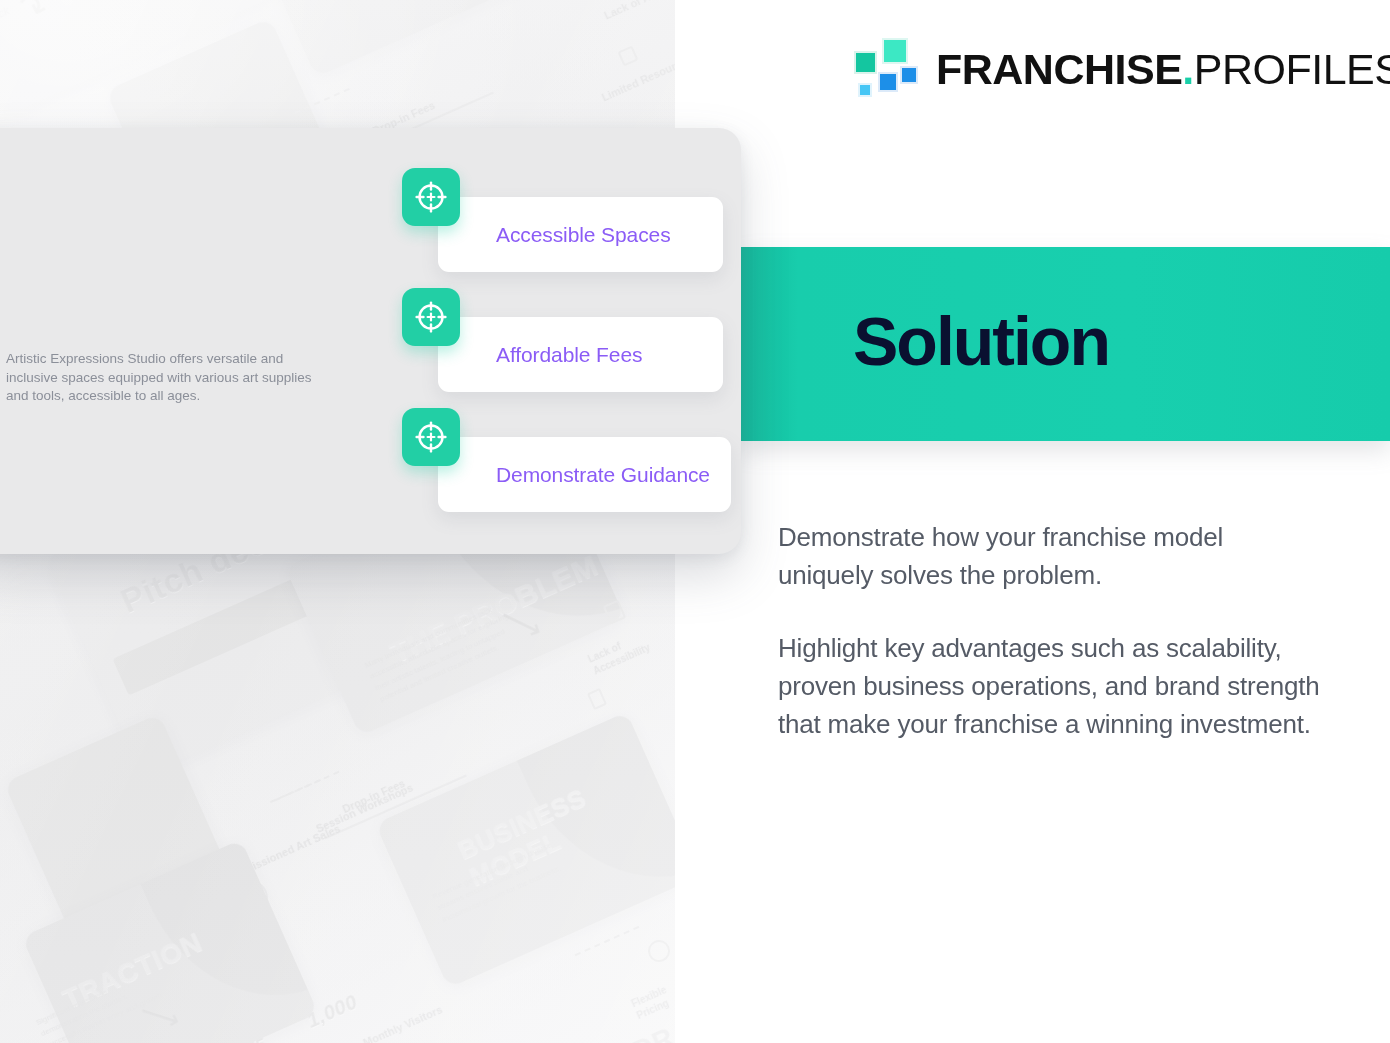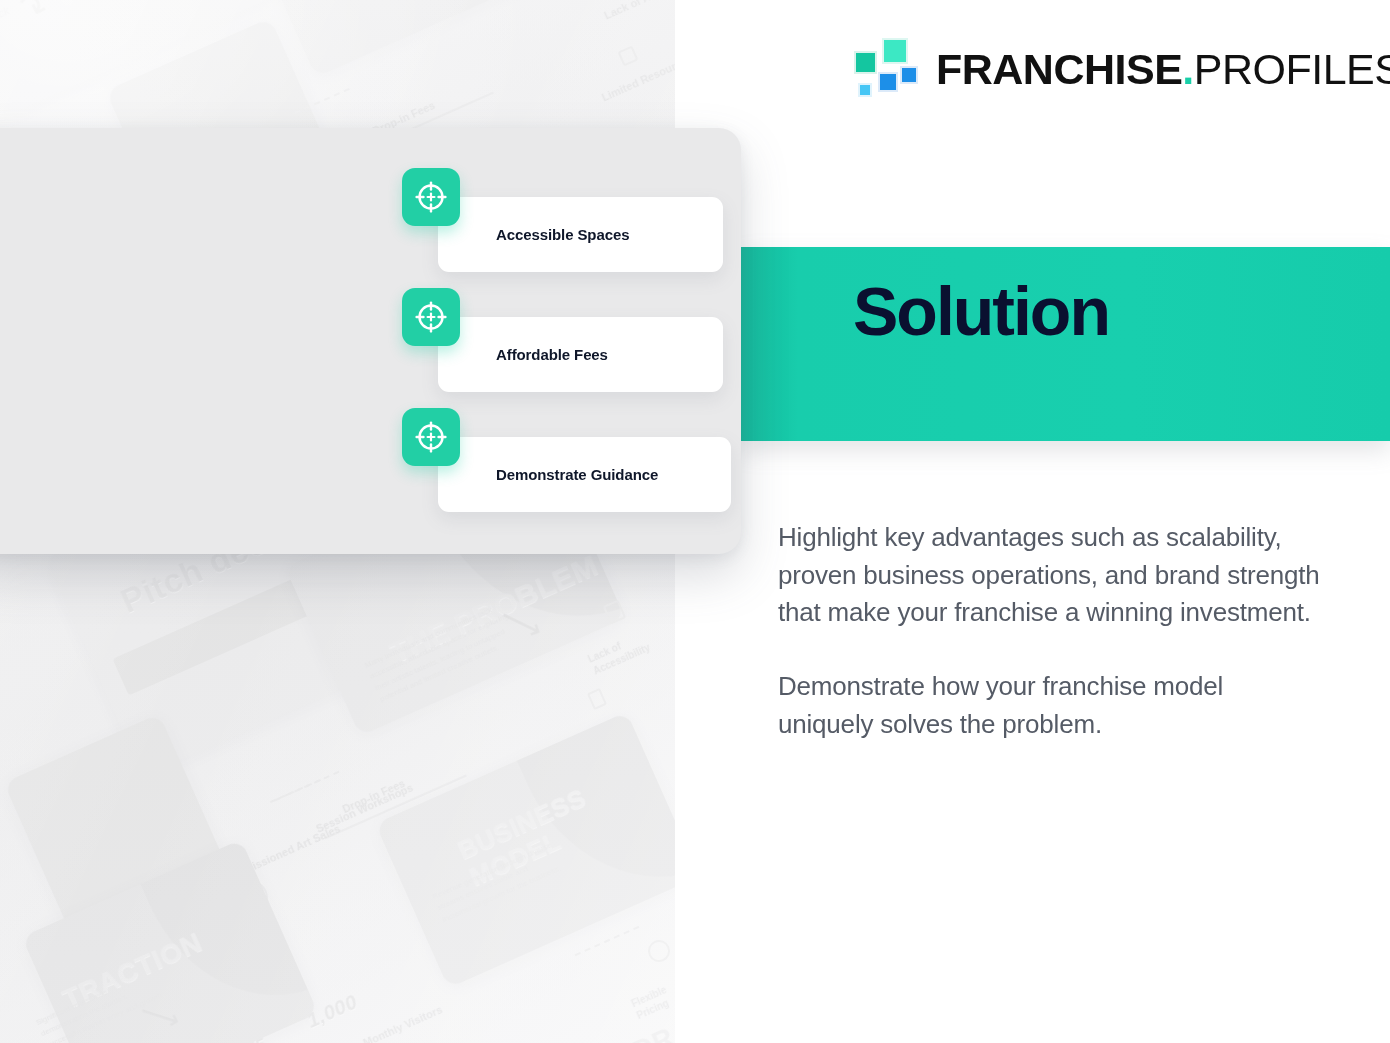--- a/index.html
+++ b/index.html
@@ -79,21 +79,21 @@
   .feat-list{ position:absolute; left:436px; top:40px; }
   .feat-row{ position:relative; height:120px; }
   .feat-card{
     position:absolute; left:36px; top:29px; width:285px; height:75px;
     background:#ffffff; border-radius:11px;
     box-shadow:0 7px 18px rgba(110,115,130,.13);
     display:flex; align-items:center;
   }
   .feat-card.wide{ width:293px; }
   .feat-label{
-    margin-left:58px; font-size:15px; font-weight:bold; color:#0f172a; letter-spacing:-.1px;
+    margin-left:58px; font-size:21px; font-weight:normal; color:#8b5cf6; letter-spacing:-.1px;
   }
   .feat-icon{
     position:absolute; left:0; top:0; width:58px; height:58px;
     background:#22cfa5; border-radius:13px;
     box-shadow:0 7px 14px rgba(34,207,165,.30);
     display:flex; align-items:center; justify-content:center;
     z-index:3;
   }
   .feat-icon svg{ display:block; }
 
@@ -118,21 +118,21 @@
   .logo-word .dot{ color:#19cfa8; font-weight:bold; }
   .logo-word .light{ font-weight:300; }
 
   
   .banner{
     position:absolute; left:65px; top:247px; width:650px; height:194px;
     background:linear-gradient(90deg,#13b99c 0%,#18cdac 9%,#18cfae 60%,#16ccab 100%);
     box-shadow:0 10px 22px rgba(130,135,145,.22);
   }
   .banner-title{
-    position:absolute; left:113px; top:30px;
+    position:absolute; left:113px; top:60px;
     font-size:68px; font-weight:bold; color:#0a1030; letter-spacing:-2px; line-height:1;
   }
 
   
   .body-copy{
     position:absolute; left:103px; top:519px; width:545px;
     font-size:26px; line-height:1.45; color:#555b66; letter-spacing:-.2px;
   }
   .body-copy p + p{ margin-top:36px; }
 </style>
@@ -234,28 +234,29 @@
           <span class="dot">.</span>
           <span class="light">PROFILES</span>
       </div>
     </div>
 
     <div class="banner">
       <div class="banner-title">Solution</div>
     </div>
 
     <div class="body-copy">
+      <p>Demonstrate how your franchise model uniquely solves the problem.</p>
       <p>Highlight key advantages such as scalability, proven business operations, and brand strength that make your franchise a winning investment.</p>
-      <p>Demonstrate how your franchise model uniquely solves the problem.</p>
     </div>
   </div>
 
   <div class="slide-card">
     <div class="slide-inner">
 
+      <div class="slide-sub">Artistic Expressions Studio offers versatile and inclusive spaces equipped with various art supplies and tools, accessible to all ages.</div>
 
       <div class="feat-list">
 
         <div class="feat-row">
           <div class="feat-icon">
             <svg width="34" height="34" viewBox="0 0 34 34" fill="none" stroke="#ffffff" stroke-width="2.4" stroke-linecap="round">
               <circle cx="17" cy="17" r="11.5"></circle>
               <line x1="17" y1="2.6" x2="17" y2="9.5"></line>
               <line x1="17" y1="24.5" x2="17" y2="31.4"></line>
               <line x1="2.6" y1="17" x2="9.5" y2="17"></line>

